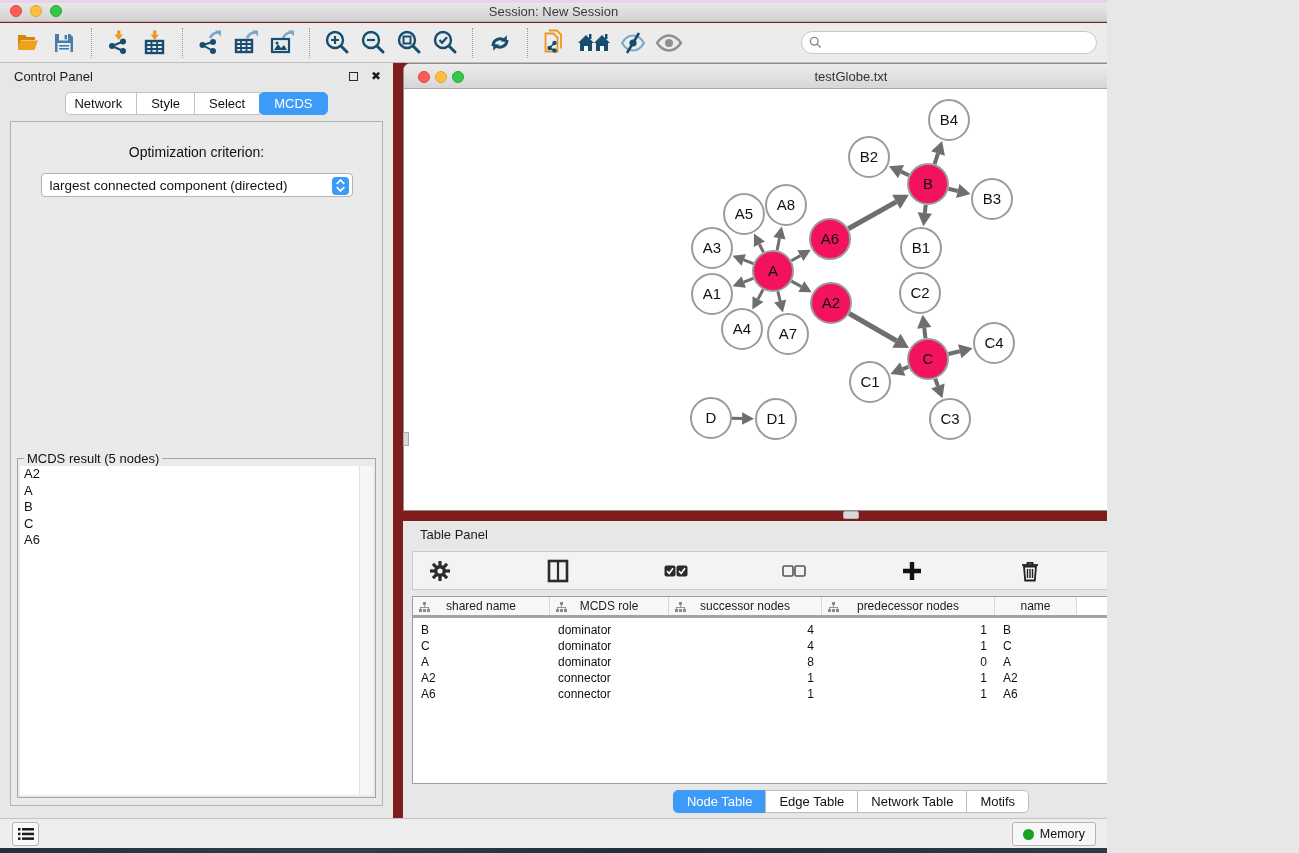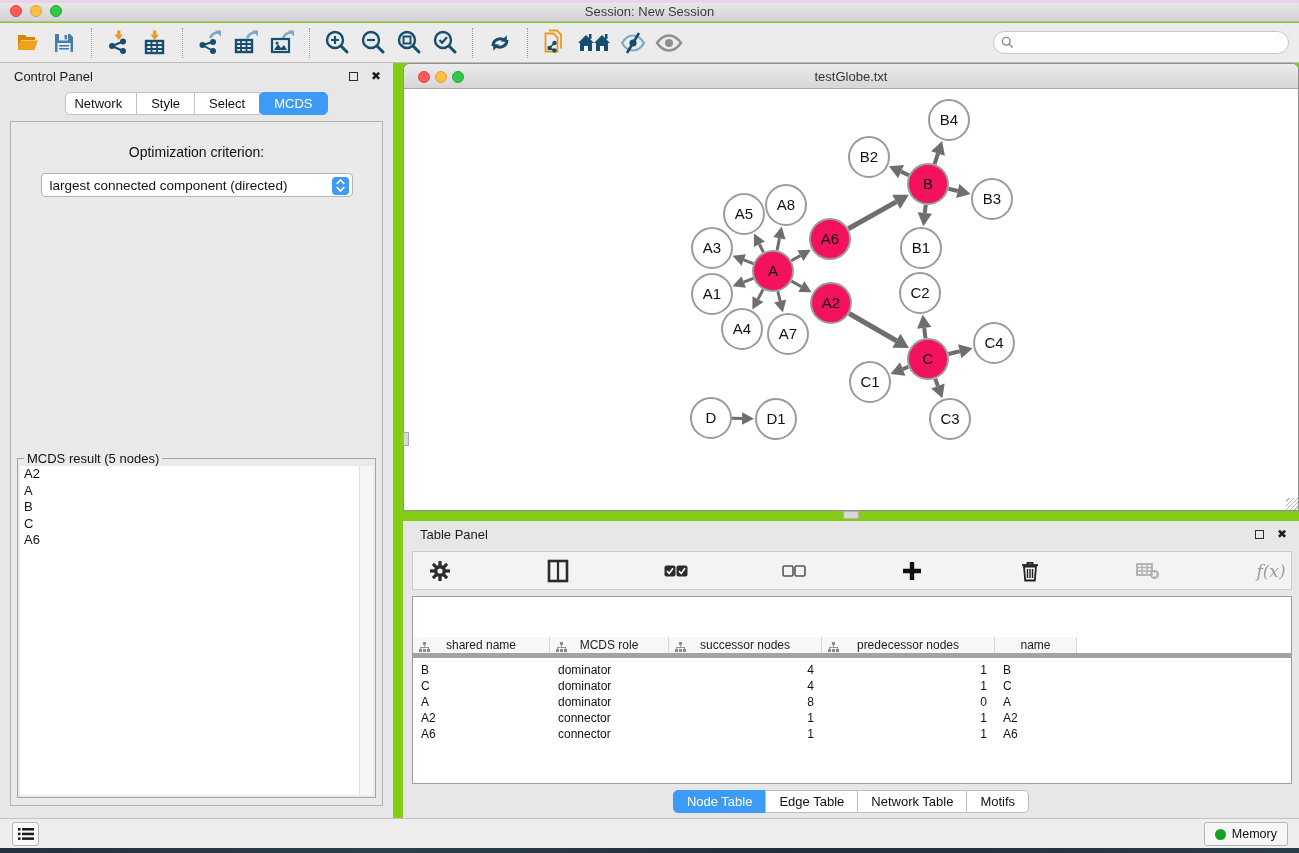--- a/index.html
+++ b/index.html
@@ -1,18 +1,18 @@
 <!DOCTYPE html>
 <html><head>
 <meta charset="utf-8">
 <style>
   * { margin:0; padding:0; box-sizing:border-box; }
   html,body { width:1299px; height:853px; overflow:hidden; }
   body { font-family:"Liberation Sans","DejaVu Sans",sans-serif; background:#e7e7e7; }
-  .screen { position:relative; width:1299px; height:853px; background:#84cc16; overflow:hidden; }
+  .screen { position:relative; width:1107px; height:853px; background:#7f1d1d; overflow:hidden; }
 
   
   .titlebar { position:absolute; left:0; top:0; width:100%; height:22px;
     background:linear-gradient(#ebebeb,#d2d2d2); border-bottom:1px solid #b8b8b8; }
   .titlebar::before { content:""; position:absolute; left:0; top:0; width:100%; height:3px; background:#ead3ea; }
   .lights { position:absolute; left:10px; top:5px; display:flex; gap:8px; }
   .light { width:12px; height:12px; border-radius:50%; }
   .light.red    { background:#fc5b57; border:1px solid #dd4743; }
   .light.yellow { background:#fdbe41; border:1px solid #dfa233; }
   .light.green  { background:#33c849; border:1px solid #27a835; }
@@ -76,21 +76,21 @@
     background:#d8d8d8; border:1px solid #b2b2b2; border-radius:2px; }
 
   
   .table-panel { position:absolute; left:403px; top:521px; width:896px; height:297px; background:#e7e7e7; }
   .table-panel .panel-titlerow { padding-left:17px; height:26px; }
   .tp-toolbar { margin:4px 7px 0 9px; height:39px; background:#f3f3f3; border:1px solid #c9c9c9;
     display:flex; align-items:center; padding-left:12px; gap:6px;justify-content:space-between; }
   .tpbtn { width:30px; height:30px; display:flex; align-items:center; justify-content:center; flex:0 0 auto; }
   .fx { font-family:"DejaVu Serif","Liberation Serif",serif; font-style:italic; font-size:17px; color:#9c9c9c; }
   .tp-table { margin:6px 7px 0 9px; height:188px; background:#fff; border:1px solid #9d9d9d; overflow:hidden; }
-  .thead { display:flex; height:21px; background:#f7f7f7; border-bottom:5px solid #a3a3a3;margin-top:40px; }
+  .thead { display:flex; height:21px; background:#f7f7f7; border-bottom:3px solid #a3a3a3; }
   .th { display:flex; align-items:center; justify-content:center; position:relative; font-size:12px; color:#1c1c1c;
     border-right:1px solid #d8d8d8; flex:0 0 auto; }
   .th .tree { position:absolute; left:6px; top:5px; }
   .th.filler { flex:1; border-right:none; background:#fff; }
   .trow { display:flex; height:16px; align-items:center; }
   .td { font-size:12px; color:#111; flex:0 0 auto; padding:0 8px; white-space:nowrap; overflow:hidden; }
   .td.num { text-align:right; }
   .c0 { width:137px; } .c1 { width:119px; } .c2 { width:153px; } .c3 { width:173px; } .c4 { width:82px; }
   .tbody { padding-top:4px; }
   .tp-tabs { display:flex; justify-content:center; margin-top:6px; }

